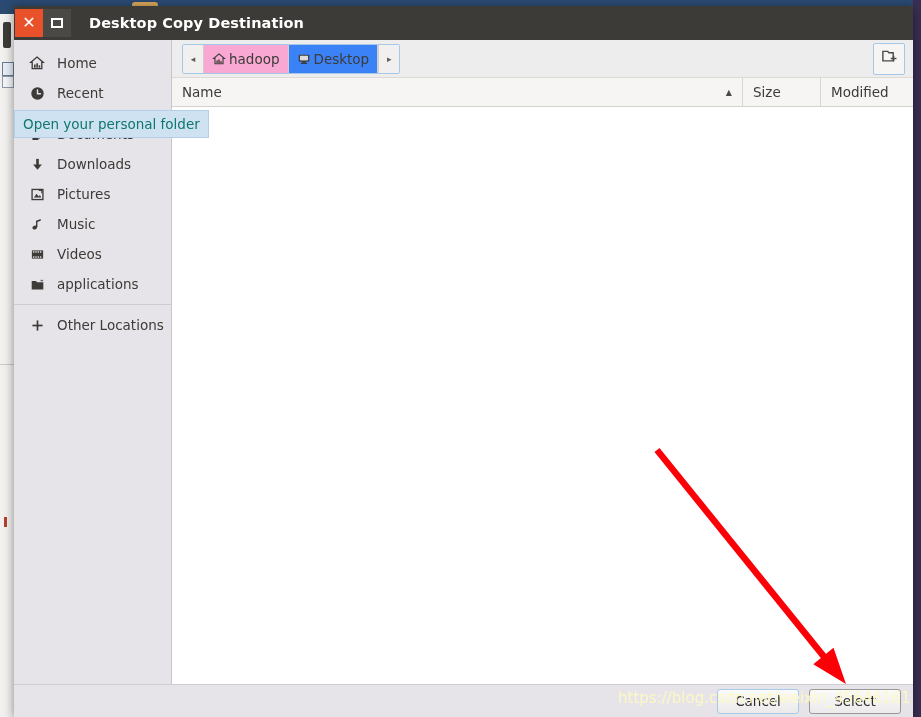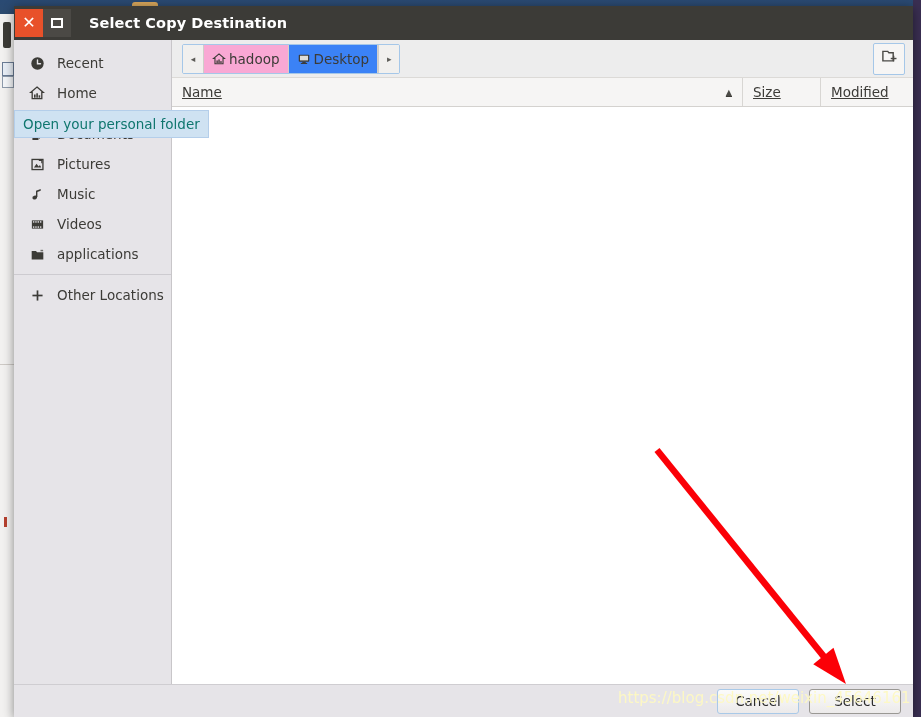--- a/index.html
+++ b/index.html
@@ -259,21 +259,20 @@
   }
 
   
   .col-headers {
     display: flex;
     height: 28px;
     background: #f6f5f4;
     border-bottom: 1px solid #d4d2cf;
     font-size: 13.5px;
     color: #3c3b37;
-    text-decoration: underline;
   }
   .col {
     display: flex;
     align-items: center;
     padding: 0 10px;
     border-right: 1px solid #d8d6d3;
     box-sizing: border-box;
     cursor: pointer;
     position: relative;
   }
@@ -366,65 +365,74 @@
 
   <div class="dialog">
 
     <div class="titlebar">
       <div class="btn-close">
         <span>✕</span>
       </div>
       <div class="btn-maximize">
         <span class="sq"></span>
       </div>
-      <div class="title-text">Select Copy Destination</div>
+      <div class="title-text">Desktop Copy Destination</div>
     </div>
 
     <div class="dialog-body">
 
       <div class="sidebar">
 
         <div class="sb-group-top"></div>
-
-        <div class="sb-item">
-          <span class="ico">
-            <svg width="15" height="15" viewBox="0 0 16 16">
-                <circle cx="8" cy="8" r="6.6" fill="#3c3b37"></circle>
-                <path d="M8 4.2v4h3.2" stroke="#e6e4e8" stroke-width="1.5" fill="none" stroke-linecap="round"></path>
-              </svg>
-          </span>
-          <span>Recent</span>
-        </div>
 
         <div class="sb-item">
           <span class="ico">
             <svg width="16" height="16" viewBox="0 0 16 16">
               <path d="M8 2 L14.4 7.4 L12.8 7.4 L12.8 13.6 L3.2 13.6 L3.2 7.4 L1.6 7.4 Z" fill="none" stroke="#3c3b37" stroke-width="1.3"></path>
               <rect x="5" y="9.5" width="1.6" height="3.2" fill="#3c3b37"></rect>
               <rect x="7.3" y="8.3" width="1.6" height="4.4" fill="#3c3b37"></rect>
               <rect x="9.6" y="10.3" width="1.6" height="2.4" fill="#3c3b37"></rect>
             </svg>
           </span>
           <span>Home</span>
         </div>
 
+        <div class="sb-item">
+          <span class="ico">
+            <svg width="15" height="15" viewBox="0 0 16 16">
+                <circle cx="8" cy="8" r="6.6" fill="#3c3b37"></circle>
+                <path d="M8 4.2v4h3.2" stroke="#e6e4e8" stroke-width="1.5" fill="none" stroke-linecap="round"></path>
+              </svg>
+          </span>
+          <span>Recent</span>
+        </div>
+
         <div class="sb-sep"></div>
 
         <div class="sb-item">
           <span class="ico">
             <svg width="15" height="15" viewBox="0 0 16 16">
               <path d="M2.6 2.2h8.2v9.4l-2.4 2.3H2.6z" fill="#3c3b37"></path>
               <rect x="4.2" y="4.2" width="5" height="1.1" fill="#e6e4e8"></rect>
               <rect x="4.2" y="6.3" width="5" height="1.1" fill="#e6e4e8"></rect>
               <path d="M11 11.2l-2.4 2.4v-2.4z" fill="#8e8d8a"></path>
             </svg>
           </span>
           <span>Documents</span>
         </div>
 
+        <div class="sb-item">
+          <span class="ico">
+            <svg width="15" height="15" viewBox="0 0 16 16">
+              <rect x="6.6" y="2" width="2.8" height="6.6" fill="#3c3b37"></rect>
+              <path d="M3.3 8 L12.7 8 L8 13.6 Z" fill="#3c3b37"></path>
+            </svg>
+          </span>
+          <span>Downloads</span>
+        </div>
 
         <div class="sb-item">
           <span class="ico">
             <svg width="15" height="15" viewBox="0 0 16 16">
               <rect x="2.2" y="2.6" width="11.6" height="10.8" fill="none" stroke="#3c3b37" stroke-width="1.4"></rect>
               <path d="M4.2 11.2 L7 7.2 L9.2 10 L10.6 8.4 L12 11.2 Z" fill="#3c3b37"></path>
               <path d="M9.4 3.6 L12.6 3.6 L12.6 6.7" fill="none" stroke="#3c3b37" stroke-width="1.2"></path>
             </svg>
           </span>
           <span>Pictures</span>

